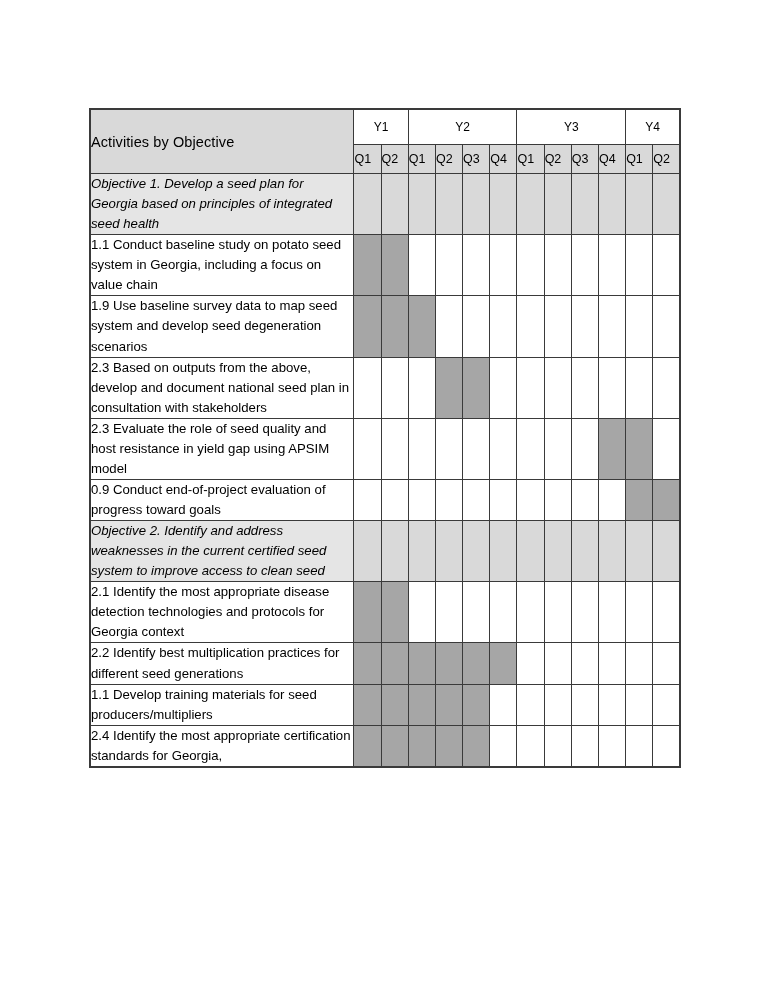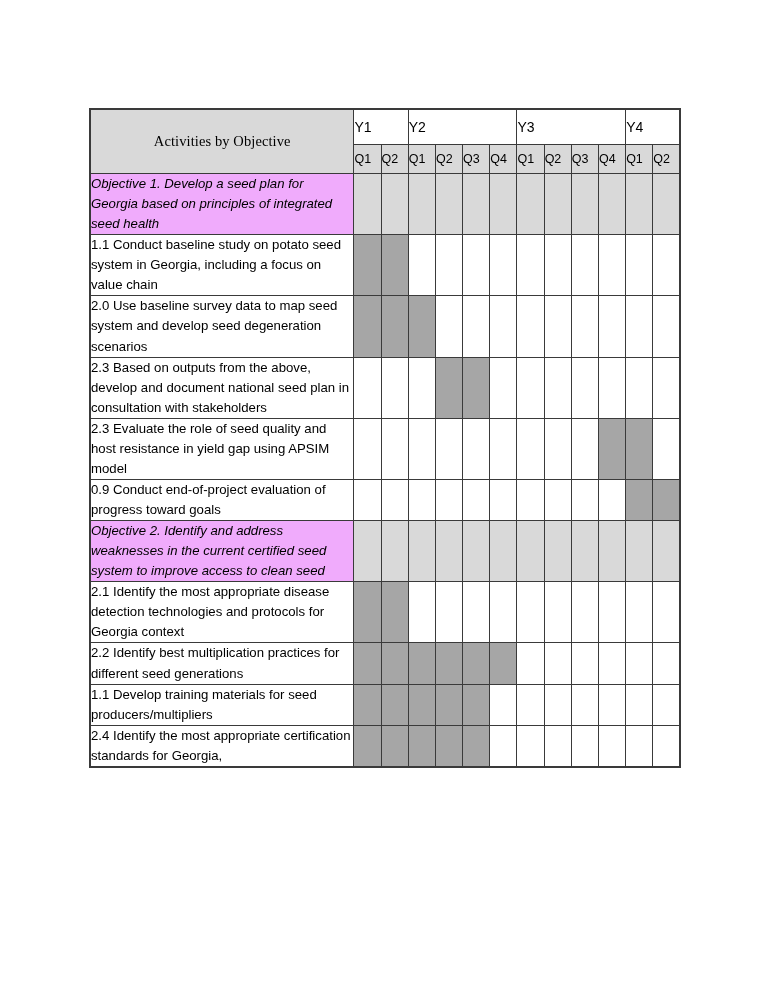--- a/index.html
+++ b/index.html
@@ -34,32 +34,31 @@
     border: 1px solid #3a3a3a;
     padding: 0;
     vertical-align: top;
     font-weight: normal;
     background: #ffffff;
   }
 
   
   .hdr-activities {
     background: #d9d9d9 !important;
-    text-align: center;
+    text-align: left;
     vertical-align: middle !important;
     font-size: 14.5px;
     font-weight: bold;
     letter-spacing: 0.1px;
     padding: 4px 6px;
-    font-family: Liberation Serif, serif;
   }
   .hdr-year {
-    text-align: left;
+    text-align: center;
     vertical-align: middle !important;
-    font-size: 14px;
+    font-size: 12px;
     font-weight: bold;
     background: #ffffff !important;
     height: 34px;
   }
   .hdr-q {
     text-align: left;
     vertical-align: middle !important;
     font-size: 12.5px;
     font-weight: bold;
     background: #d9d9d9 !important;
@@ -68,21 +67,21 @@
 
   
   .act-cell {
     font-size: 13.2px;
     line-height: 1.52;
     padding: 9px 4px 9px 8px;
     background: #ffffff;
   }
   .obj-row .act-cell {
     font-style: italic;
-    background: #f0abfc;
+    background: #e5e5e5;
   }
   .obj-row .q-cell {
     background: #d9d9d9;
   }
   .q-cell {
     background: #ffffff;
   }
   .q-cell.filled {
     background: #a6a6a6;
   }
@@ -155,21 +154,21 @@
           <td class="q-cell"></td>
           <td class="q-cell"></td>
           <td class="q-cell"></td>
           <td class="q-cell"></td>
           <td class="q-cell"></td>
           <td class="q-cell"></td>
           <td class="q-cell"></td>
           <td class="q-cell"></td>
         </tr>
         <tr class="act-row">
-          <td class="act-cell">2.0 Use baseline survey data to map seed system and develop seed degeneration scenarios</td>
+          <td class="act-cell">1.9 Use baseline survey data to map seed system and develop seed degeneration scenarios</td>
           <td class="q-cell filled"></td>
           <td class="q-cell filled"></td>
           <td class="q-cell filled"></td>
           <td class="q-cell"></td>
           <td class="q-cell"></td>
           <td class="q-cell"></td>
           <td class="q-cell"></td>
           <td class="q-cell"></td>
           <td class="q-cell"></td>
           <td class="q-cell"></td>

